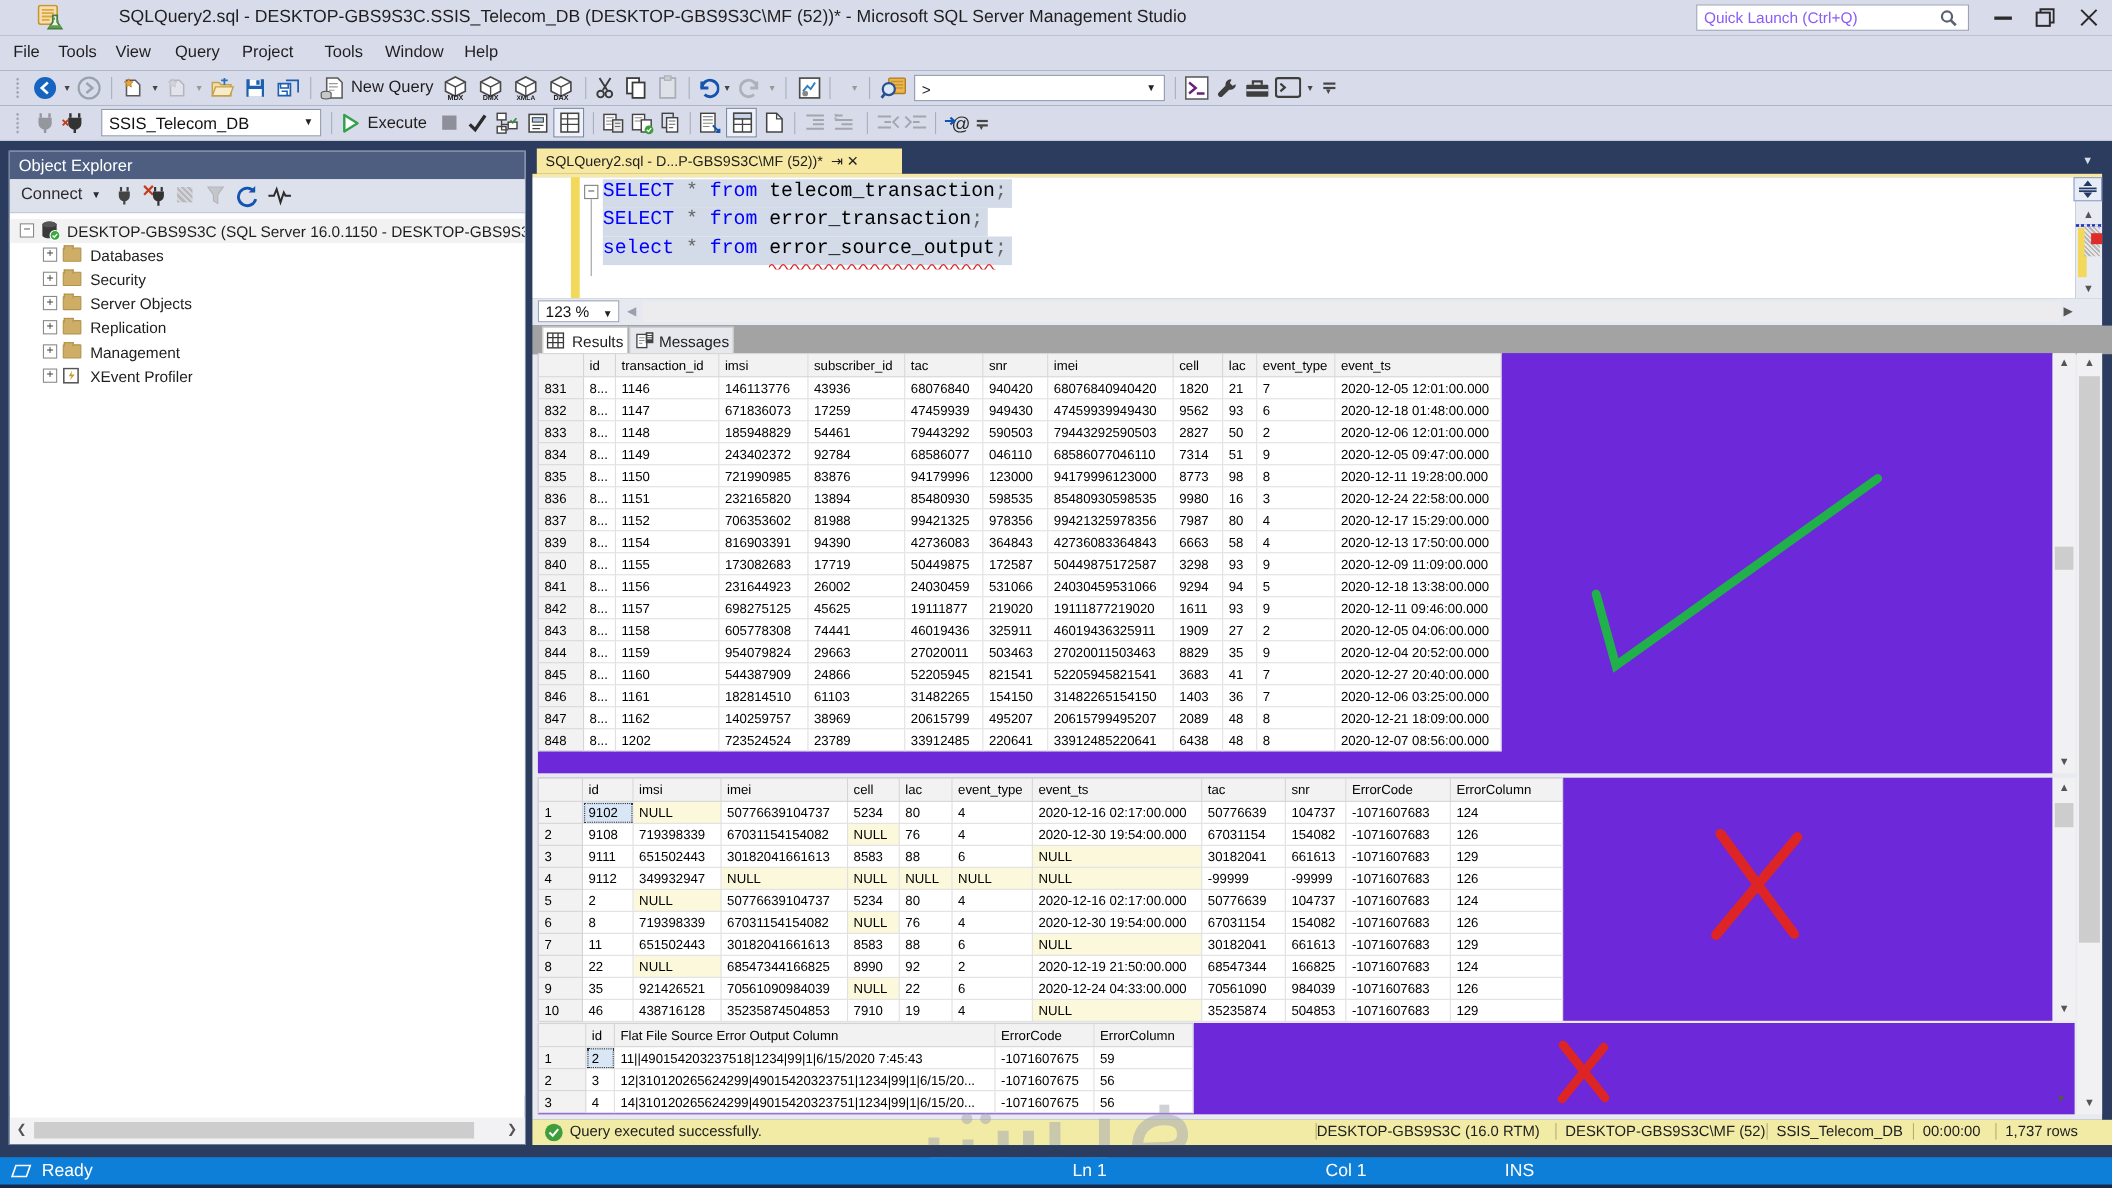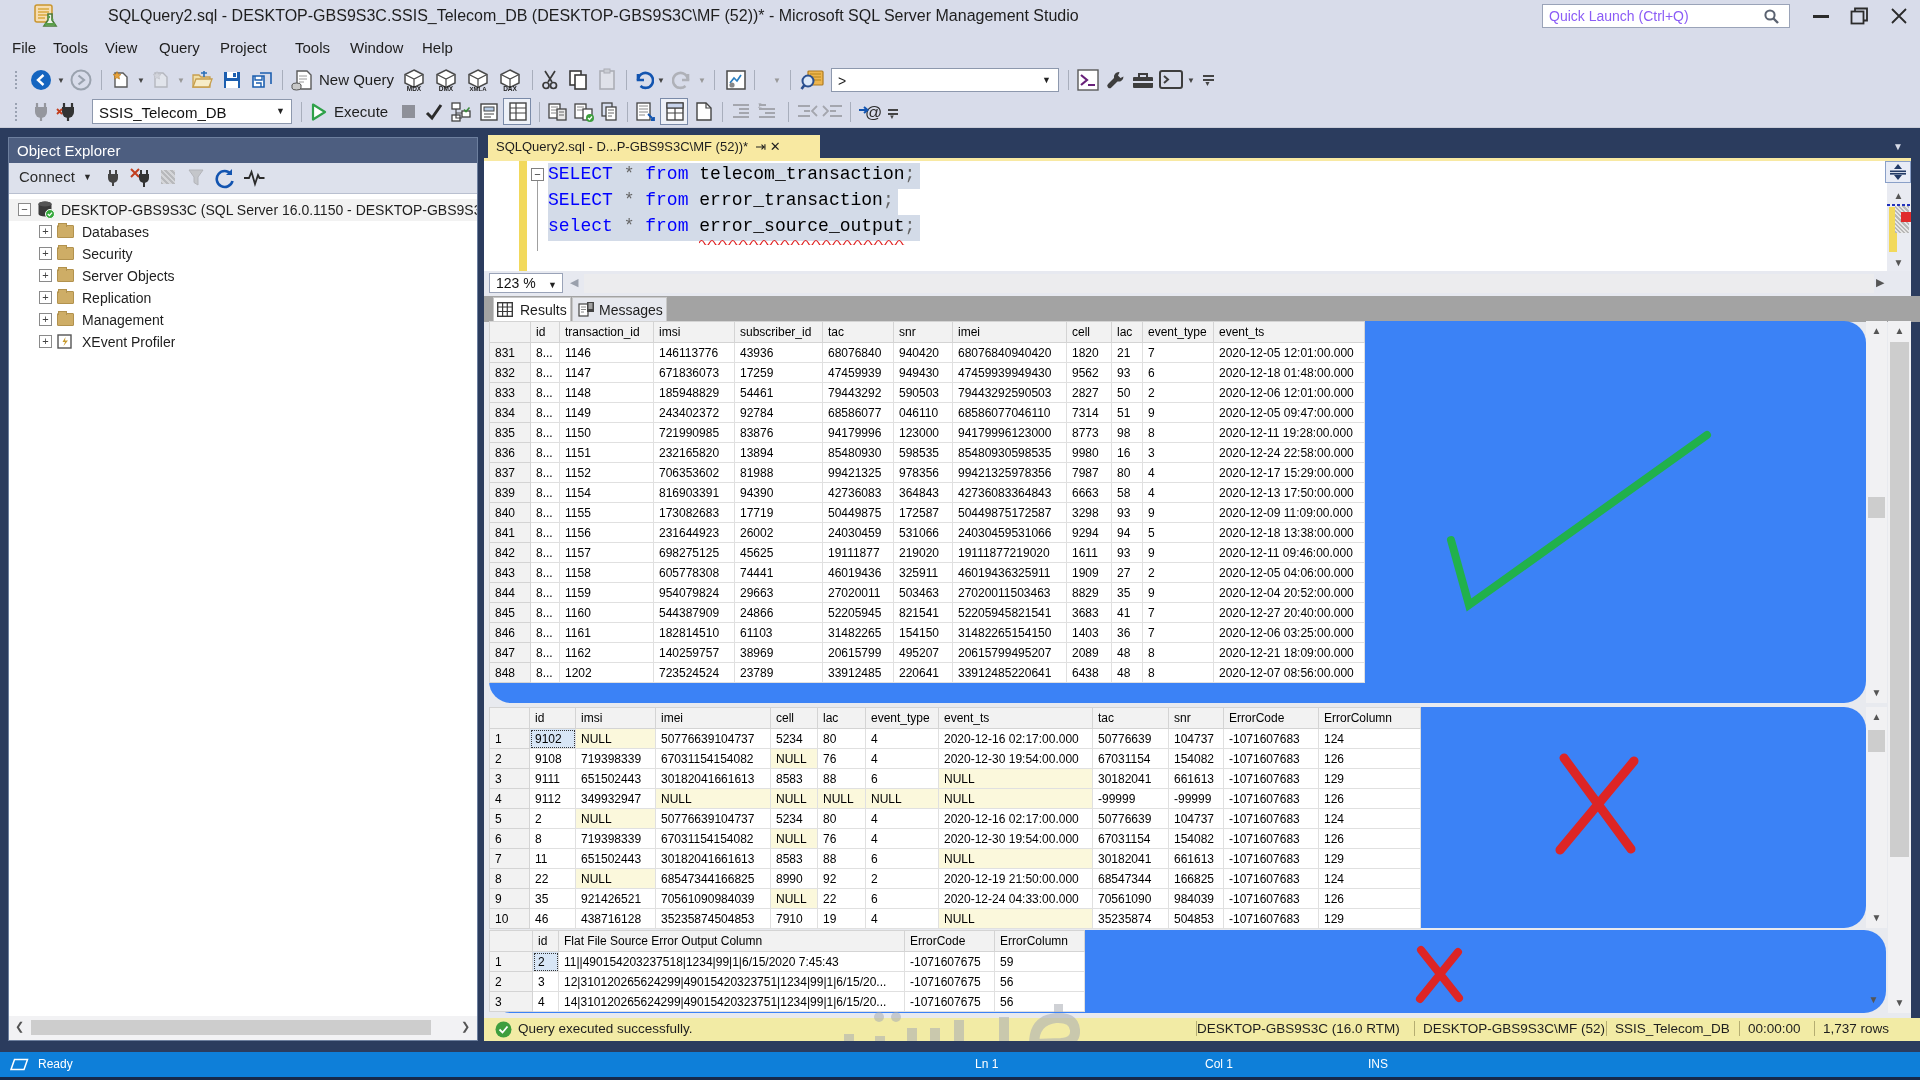--- a/index.html
+++ b/index.html
@@ -35,27 +35,27 @@
 #zoombox { left:489px; top:273px; width:74px; height:20px; background:#fff; border:1px solid #9aa3b8; font-size:14px; color:#111; line-height:18px; padding-left:6px; }
 #restabs { left:484px; top:296px; width:1442px; height:26px; background:#a3a3a3; }
 .rtab { position:absolute; top:1px; height:25px; font-size:14px; color:#1e1e1e; line-height:25px; }
 
 table.grid { border-collapse:collapse; table-layout:fixed; font-size:12px; color:#000; background:#fff; }
 table.grid td, table.grid th { border:1px solid #e0e0e0; padding:0 0 0 5px; text-align:left; font-weight:normal; overflow:hidden; white-space:nowrap; height:20px; }
 table.grid th { background:#f2f2f2; border-color:#d4d4d4; height:21px; }
 table.grid td.rn, table.grid th.rn { background:#f2f2f2; border-color:#d4d4d4; }
 td.nul { background:#fbf8dc; }
 td.sel { background:#d8e6f6; outline:1px dotted #333; outline-offset:-2px; }
-.gwrap { position:absolute; background:#3b82f6;border-radius:22px; }
+.gwrap { position:absolute; background:#6d28d9; }
 .vscroll { position:absolute; width:21px; background:#f1f1f3; }
 .sarrow { position:absolute; left:0; width:21px; height:16px; color:#555; font-size:10px; text-align:center; line-height:16px; }
 .thumb { position:absolute; left:2px; width:17px; background:#cdcdcd; }
 
 #ystatus { left:484px; top:1018px; width:1436px; height:23px; background:#f2eba5; font-size:13.5px; color:#1e1e1e; }
-#bluebar { left:0; top:1052px; width:1920px; height:25px; background:#0e7fd9; color:#fff; font-size:12px; line-height:25px; }
+#bluebar { left:0; top:1052px; width:1920px; height:25px; background:#0e7fd9; color:#fff; font-size:16px; line-height:25px; }
 #bottomedge { left:0; top:1077px; width:1920px; height:3px; background:#16294a; }
 #navygap { left:0; top:1041px; width:1920px; height:11px; background:#2b3c5e; }
 
 .codeline { position:absolute; font-family:"Liberation Mono", monospace; font-size:18px; white-space:pre; }
 .kw { color:#0000ff; } .op { color:#666; } .id { color:#000; }
 </style>
 </head>
 <body>
 
 <div class="abs" id="titlebar"></div>

